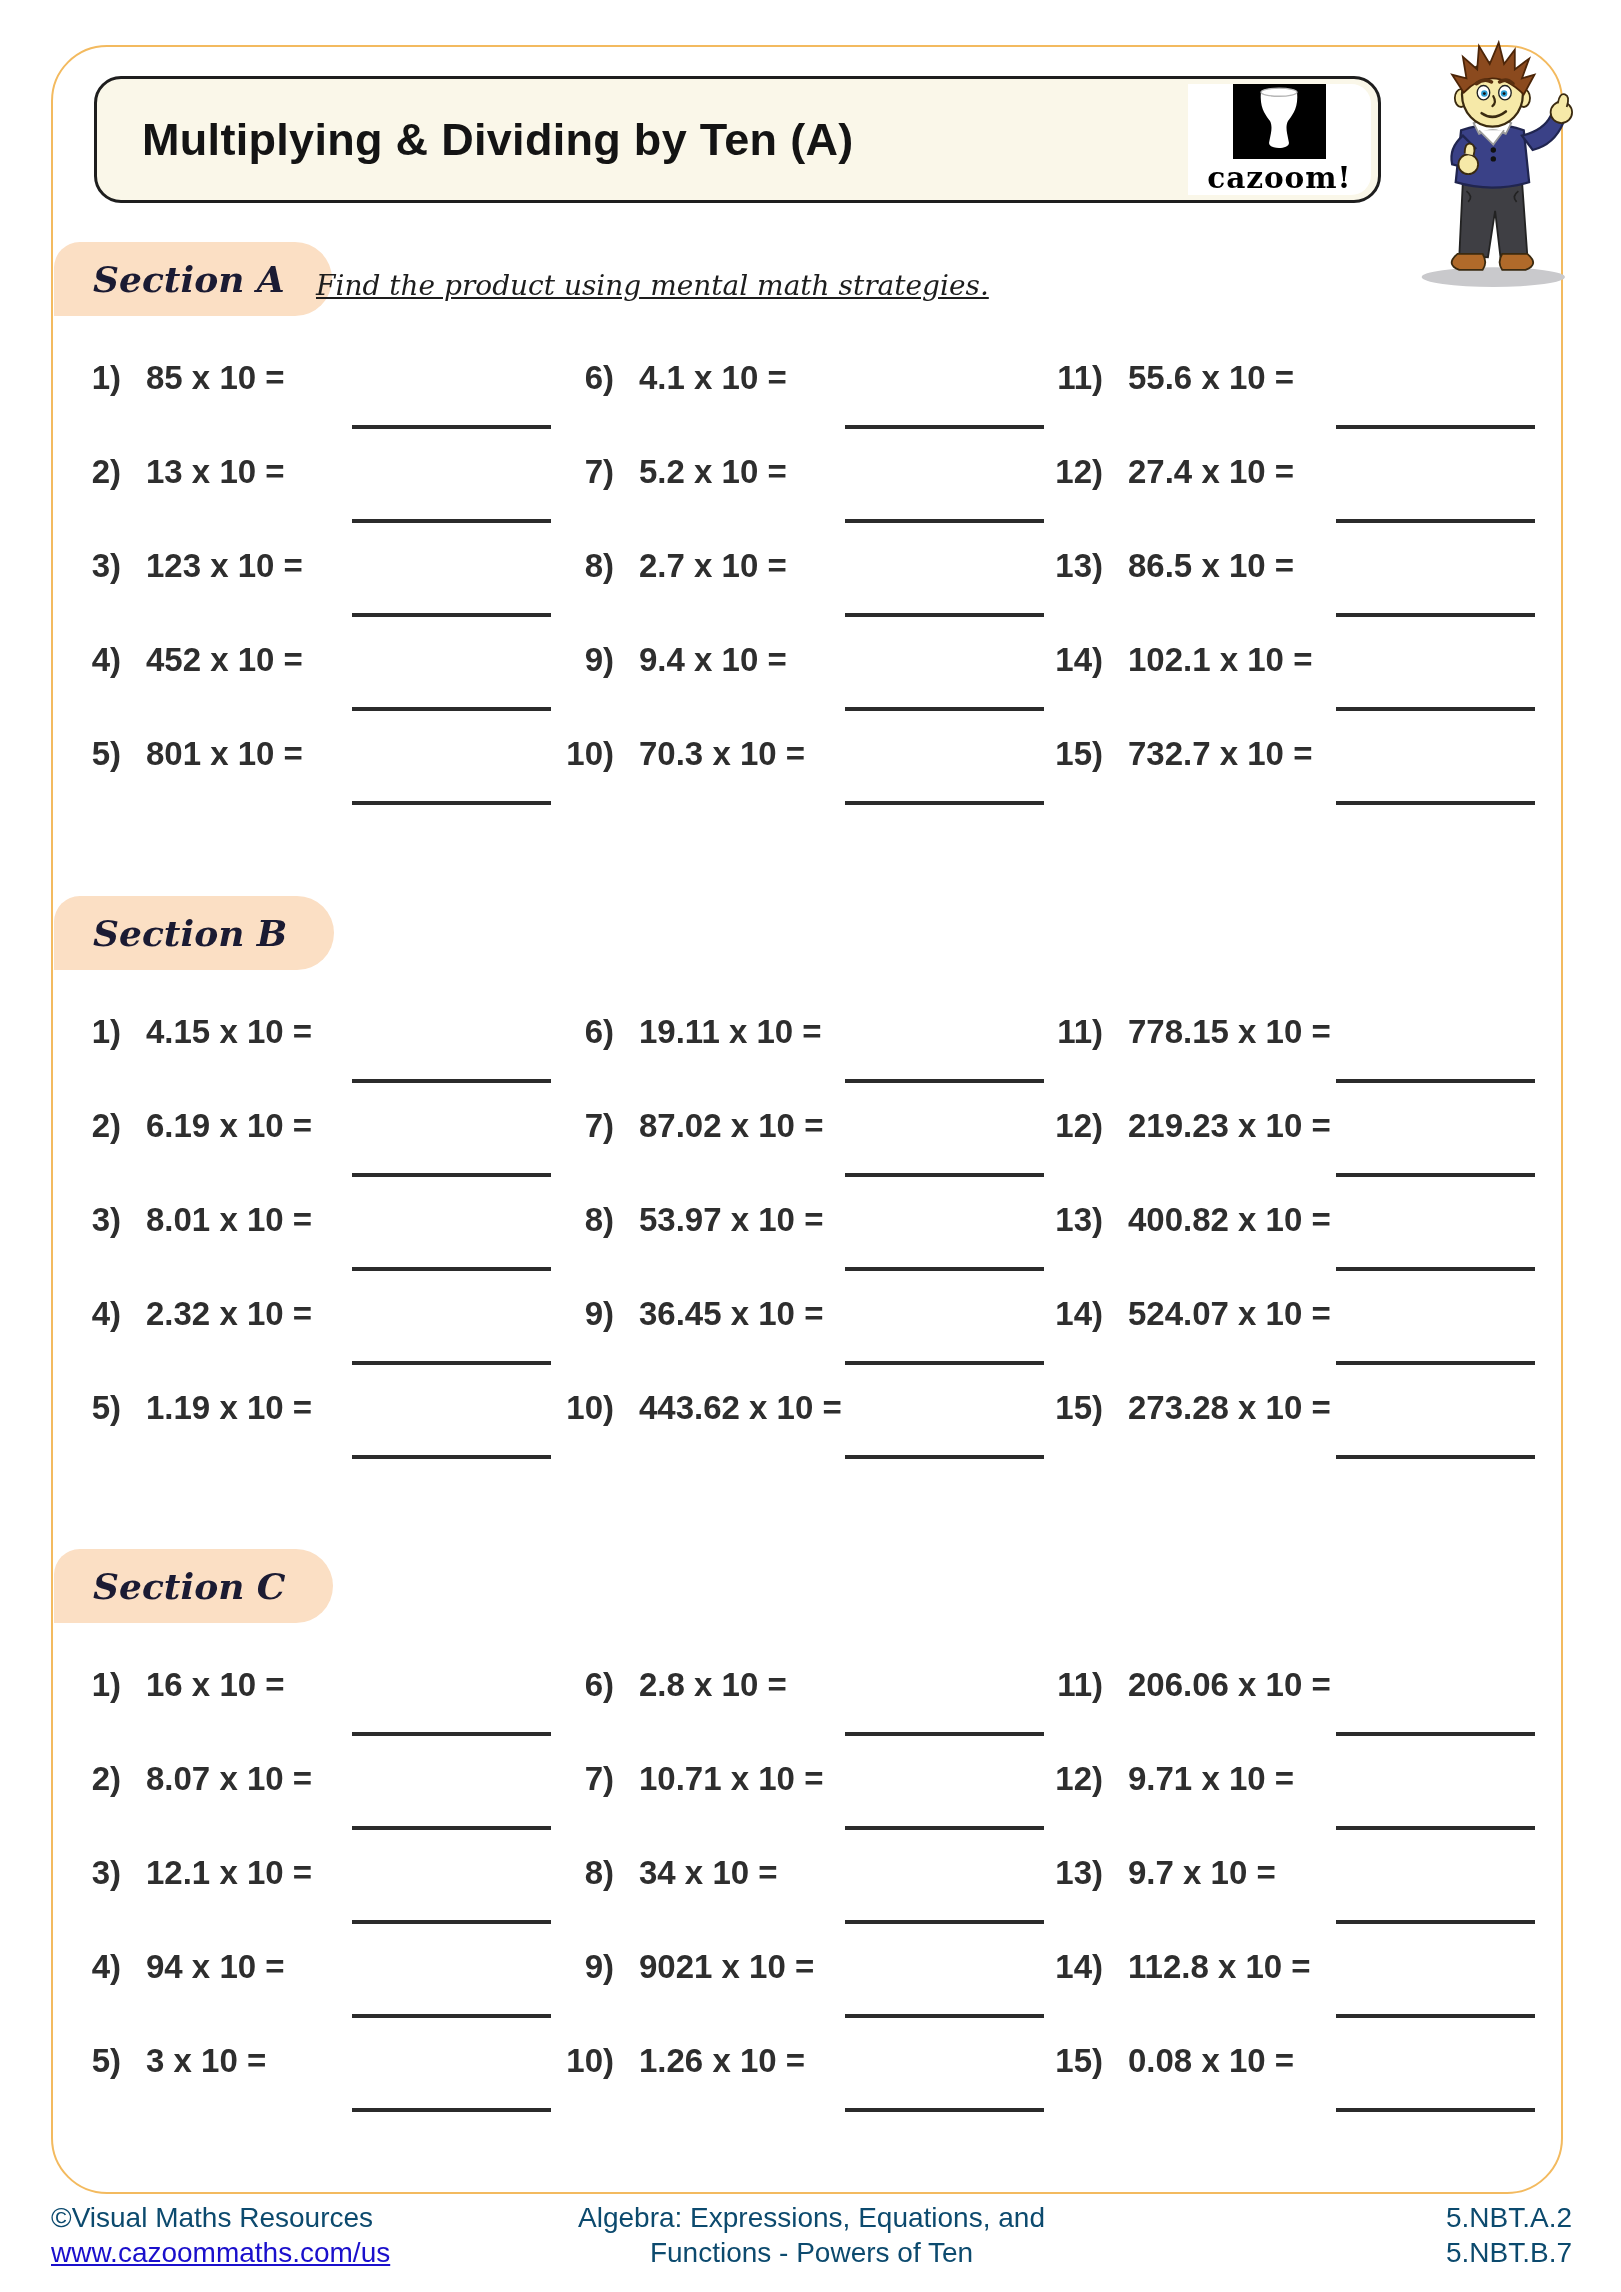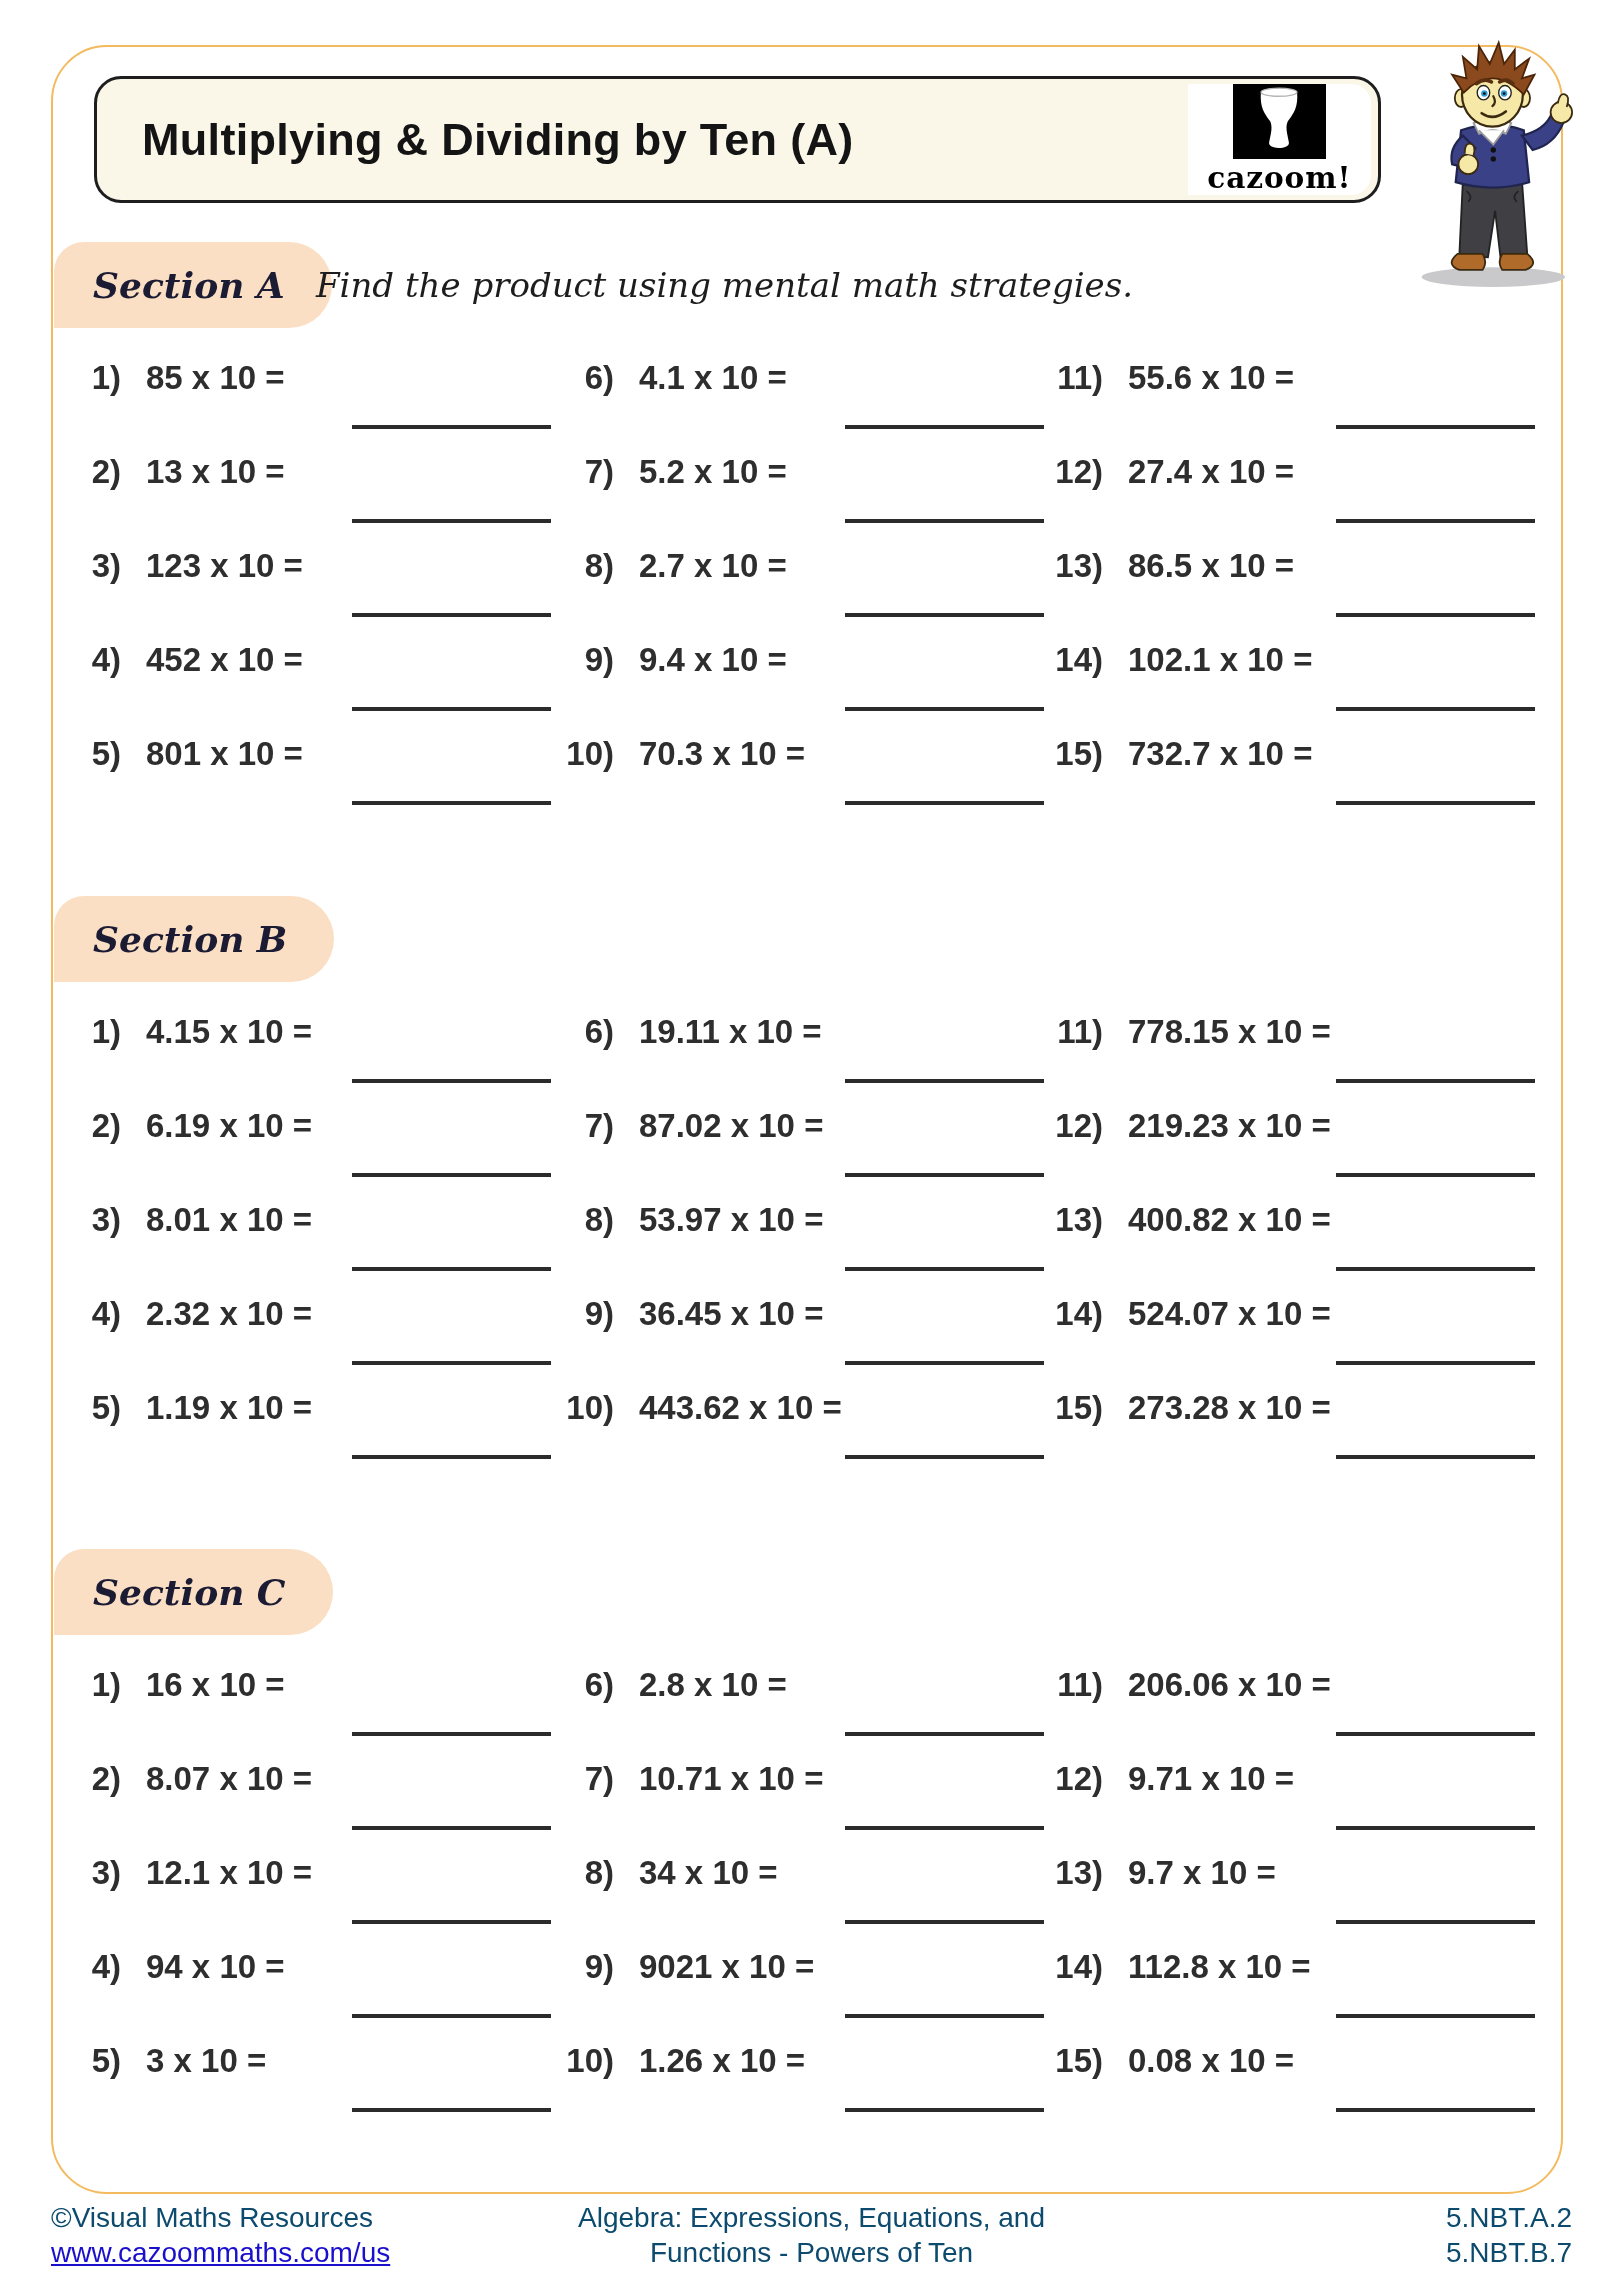--- a/index.html
+++ b/index.html
@@ -38,33 +38,33 @@
     display:flex;align-items:center;justify-content:center;
   }
   .logo-text{
     font-family:"DejaVu Serif",serif;font-weight:bold;font-size:29.6px;color:#000;letter-spacing:0.9px;
   }
   
   .mascot{position:absolute;right:21.5px;top:30px;width:210px;height:265px;}
   
   .section-block{position:absolute;left:54px;width:1512px;height:596px;}
   .pill{
-    position:absolute;top:0;left:0;height:86px;
+    position:absolute;top:0;left:0;height:74px;
     display:flex;align-items:center;
     padding:0 47px 0 39px;
     background:var(--peach,#FBDFC4);
     border-radius:30px 43px 43px 0;
   }
   .pill-label{
     font-family:"DejaVu Serif",serif;font-style:italic;font-weight:bold;
     font-size:36px;color:var(--section_ink,#1B1B33);
   }
   .instruction{
     position:absolute;left:262px;top:0;height:86px;display:flex;align-items:center;
-    font-family:"DejaVu Serif",serif;font-style:italic;font-size:34px;color:#1d1d1d;
+    font-family:"DejaVu Serif",serif;font-style:italic;font-size:28px;color:#1d1d1d;text-decoration:underline;
   }
   .rows{position:absolute;top:115px;left:0;right:0;height:475px;}
   .col{position:absolute;top:0;}
   .col1{left:0;width:484px;}
   .col2{left:484px;width:480px;}
   .col3{left:964px;width:548px;}
   .cell{position:relative;height:94px;}
   .pnum,.pexpr{
     font-size:33px;font-weight:bold;color:var(--ink,#2E2E2E);line-height:41px;white-space:nowrap;
   }

